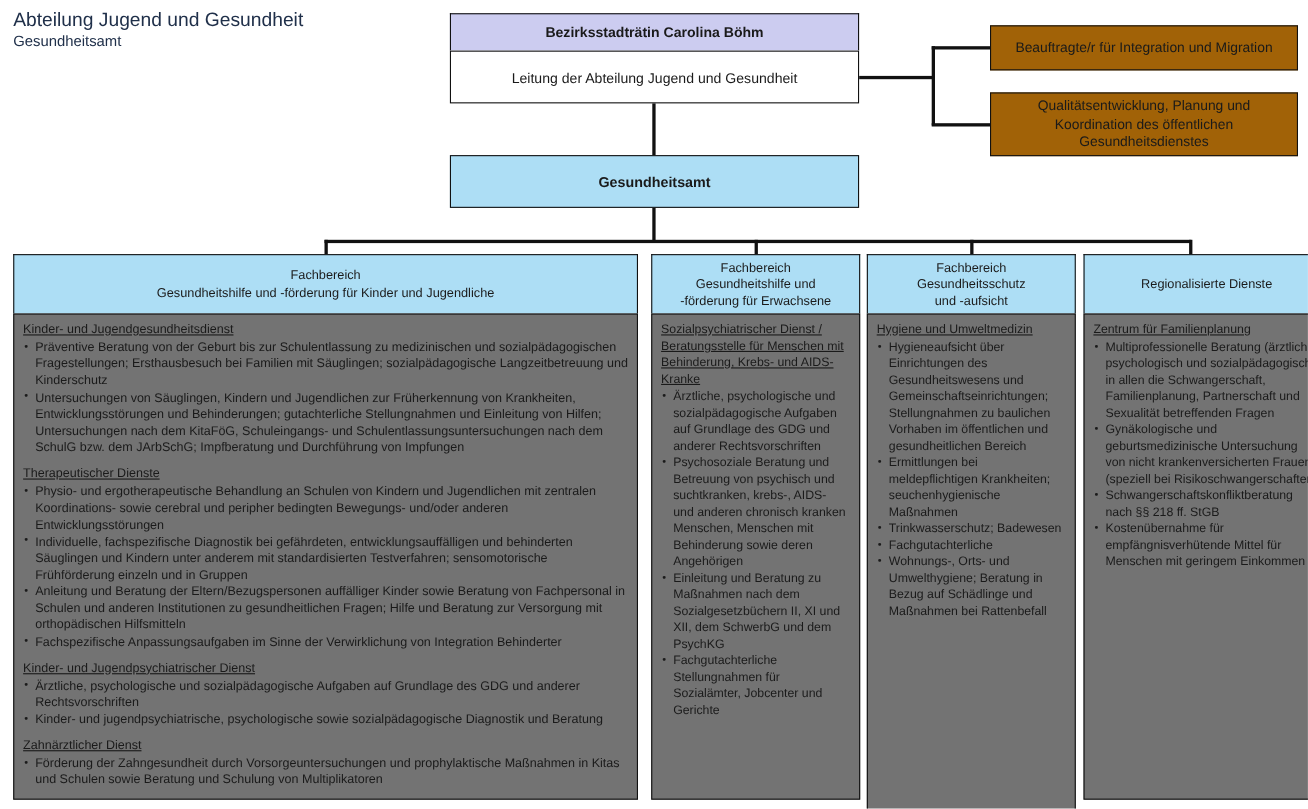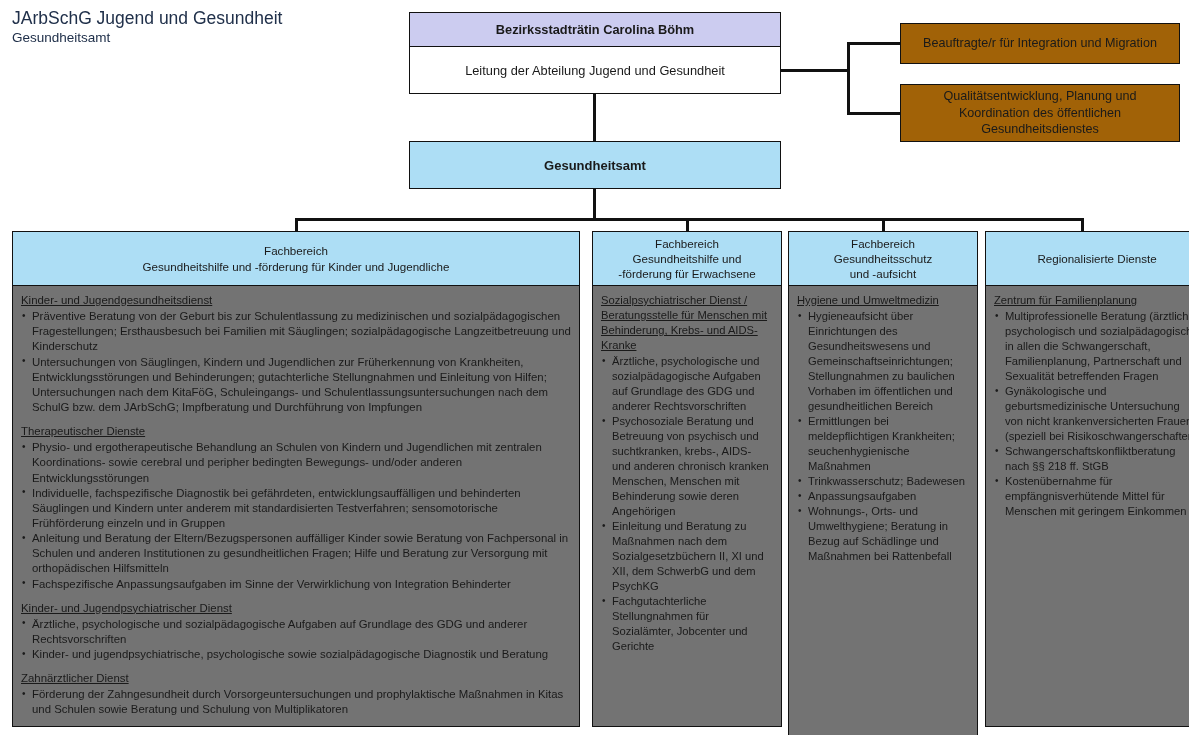--- a/index.html
+++ b/index.html
@@ -160,21 +160,21 @@
 
   #col-1 .sec-title, #col-1 ul.bullets li { font-size: 11.4px; }
   #col-2 .sec-title, #col-2 ul.bullets li,
   #col-3 .sec-title, #col-3 ul.bullets li,
   #col-4 .sec-title, #col-4 ul.bullets li { font-size: 11.2px; line-height: 1.34; }
 </style>
 </head>
 <body>
 
 <div id="page-heading">
-  <div class="h-main">JArbSchG Jugend und Gesundheit</div>
+  <div class="h-main">Abteilung Jugend und Gesundheit</div>
   <div class="h-sub">Gesundheitsamt</div>
 </div>
 
 <div class="line" style="left:781px; top:69px; width:68px; height:2.6px;"></div>
 
 <div class="line" style="left:847px; top:42px; width:2.6px; height:72px;"></div>
 
 <div class="line" style="left:847px; top:42px; width:54px; height:2.6px;"></div>
 
 <div class="line" style="left:847px; top:112px; width:54px; height:2.6px;"></div>
@@ -252,21 +252,21 @@
     <span>Fachbereich</span>
     <span>Gesundheitsschutz</span>
     <span>und -aufsicht</span>
   </div>
   <div class="col-body">
     <div class="sec-title">Hygiene und Umweltmedizin</div>
     <ul class="bullets">
       <li>Hygieneaufsicht über Einrichtungen des Gesundheitswesens und Gemeinschaftseinrichtungen; Stellungnahmen zu baulichen Vorhaben im öffentlichen und gesundheitlichen Bereich</li>
       <li>Ermittlungen bei meldepflichtigen Krankheiten; seuchenhygienische Maßnahmen</li>
       <li>Trinkwasserschutz; Badewesen</li>
-      <li>Anpassungsaufgaben</li>
+      <li>Fachgutachterliche</li>
       <li>Wohnungs-, Orts- und Umwelthygiene; Beratung in Bezug auf Schädlinge und Maßnahmen bei Rattenbefall</li>
     </ul>
   </div>
 </div>
 
 <div class="col" id="col-4">
   <div class="col-head">
     <span>Regionalisierte Dienste</span>
   </div>
   <div class="col-body">

